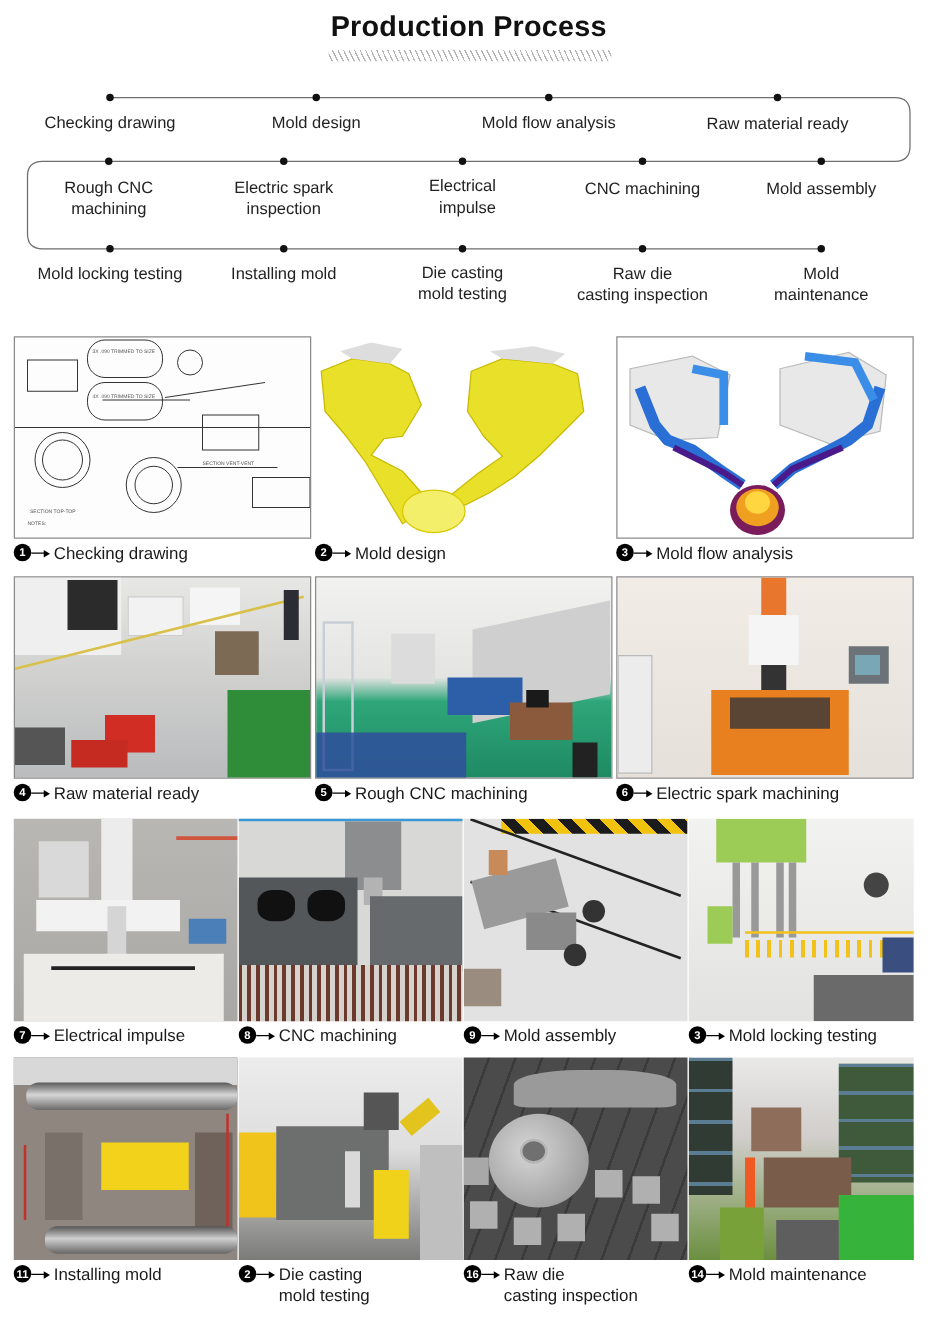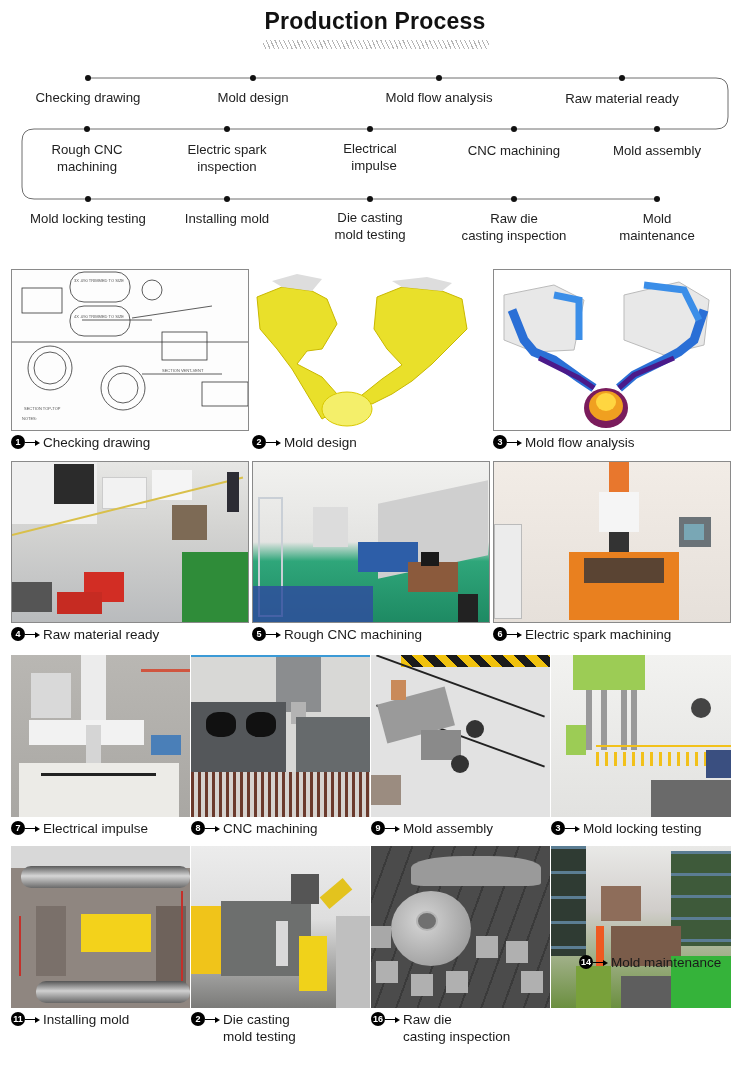--- a/index.html
+++ b/index.html
@@ -311,17 +311,17 @@
 <div class="photo noborder" style="left:551px;top:846px;width:180px;height:162px;background:linear-gradient(180deg,#e9e9e7 0%,#d0cdca 40%,#6b8f3f 100%);">
   <div class="art" style="left:0;top:0;width:35px;height:110px;background:repeating-linear-gradient(180deg,#5b7d93 0 3px,#2f3b33 3px 25px);"></div>
   <div class="art" style="left:120px;top:5px;width:60px;height:95px;background:repeating-linear-gradient(180deg,#5b7d93 0 3px,#3e5a3a 3px 22px);"></div>
   <div class="art" style="left:50px;top:40px;width:40px;height:35px;background:#8e6d5a;"></div>
   <div class="art" style="left:60px;top:80px;width:70px;height:40px;background:#7a5c4a;"></div>
   <div class="art" style="left:45px;top:80px;width:8px;height:45px;background:#ee5a22;"></div>
   <div class="art" style="left:120px;top:110px;width:60px;height:52px;background:#35b33a;"></div>
   <div class="art" style="left:25px;top:120px;width:35px;height:42px;background:#79a13a;"></div>
   <div class="art" style="left:70px;top:130px;width:50px;height:32px;background:#5e5e5e;"></div>
 </div>
-<div class="caption" style="left:551px;top:954px;padding-left:28px;">
+<div class="caption" style="left:551px;top:1011px;">
   <span class="num">14</span>
   <span class="arrow"></span>
   <span class="cap-text">Mold maintenance</span>
 </div>
 
 </body></html>

